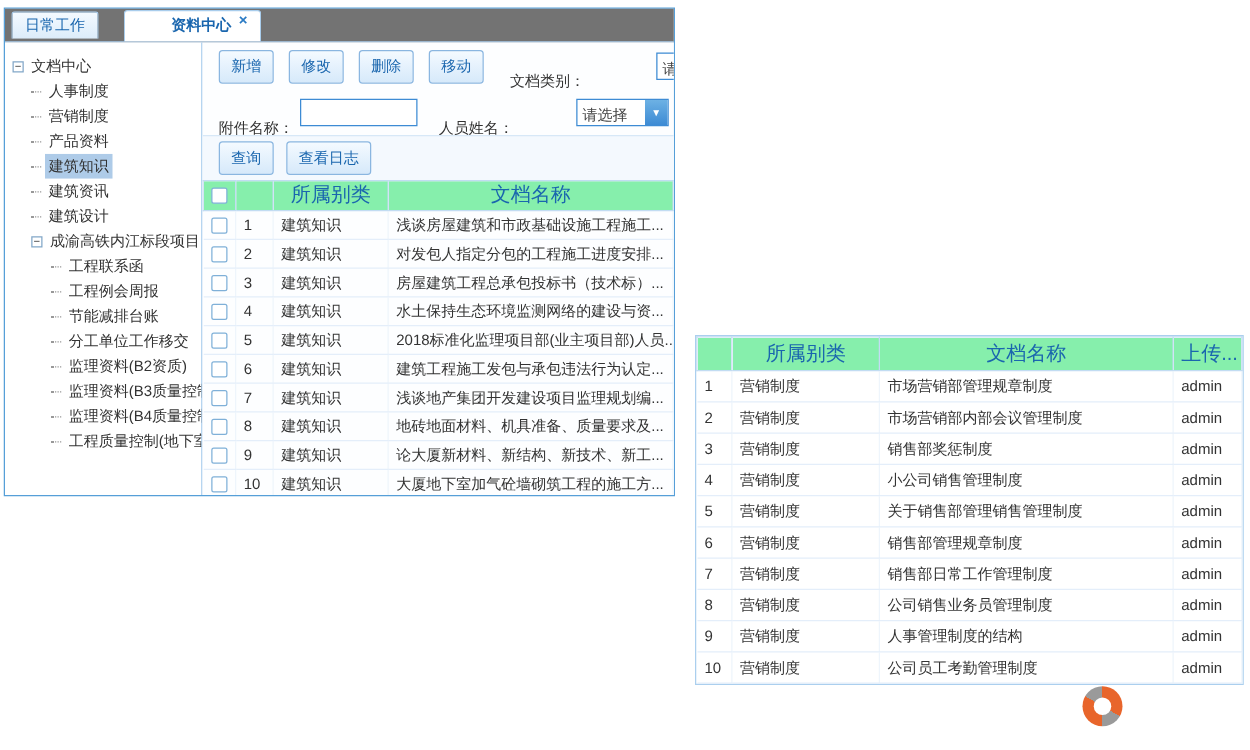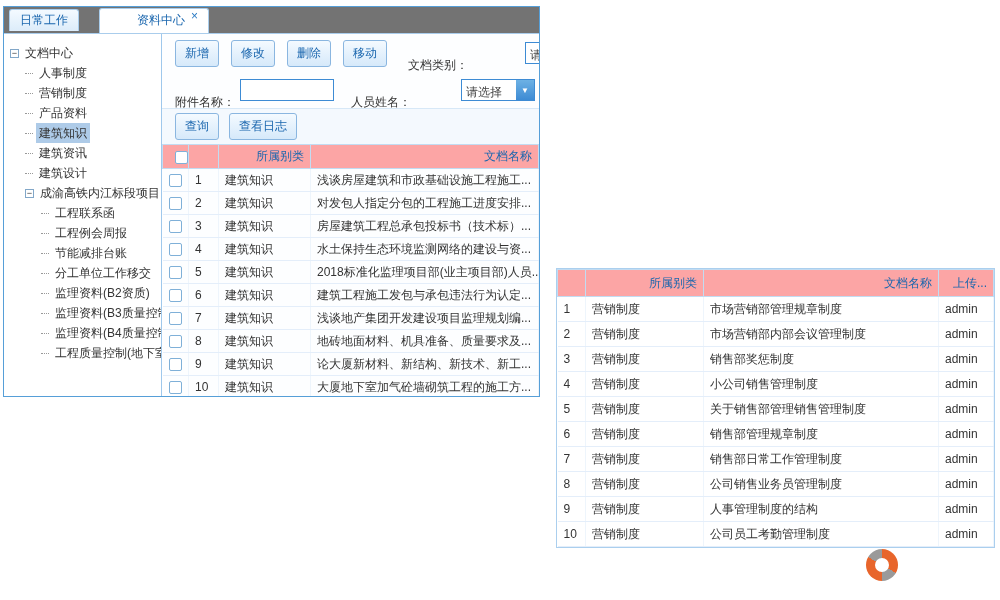--- a/index.html
+++ b/index.html
@@ -8,21 +8,21 @@
   body { position:relative; overflow:hidden; font-size:12px; color:#333; }
 
   
   .win1 { position:absolute; left:3px; top:6px; width:537px; height:391px;
     border:1px solid #569fd8; background:#fff; display:flex; flex-direction:column; }
   .tabbar { height:27px; background:#737373; display:flex; align-items:center;
     padding-left:5px; gap:20px; border-bottom:1px solid #aacdec; flex:none; }
   .tab { height:22px; padding:0 10px; display:flex; align-items:center; font-size:12px;
     color:#1a66ae; background:linear-gradient(#f4faff,#dcecfa); border:1px solid #a9cdec;
     border-bottom:none; border-radius:3px 3px 0 0; cursor:pointer; white-space:nowrap; }
-  .tab.active { background:#fff; font-weight:normal; height:25px;padding-left:37px; }
+  .tab.active { background:#fff; font-weight:bold; height:25px;padding-left:37px; }
   .tab-close { margin-left:6px; font-size:12px; color:#2b7bc4; line-height:10px;
     align-self:flex-start; margin-top:2px; cursor:pointer; }
   .win-body { flex:1; display:flex; min-height:0; }
 
   
   .sidebar { width:158px; flex:none; border-right:1px solid #9fc8ec; padding-top:9px;
     overflow:hidden; background:#fff; }
   .ti { height:20px; line-height:20px; white-space:nowrap; display:flex;
     align-items:center; cursor:pointer; color:#333; overflow:hidden; }
   .ti .tlabel { padding:0 3px; }
@@ -49,22 +49,22 @@
   .combo { flex:none; width:74px; height:22px; border:1px solid #3d8bd4; background:#fff;
     display:flex; align-items:stretch; cursor:pointer;margin-left:45px; }
   .combo-val { flex:1; font-size:12px; color:#444; padding:4px 0 0 4px; overflow:hidden; }
   .combo-arrow { width:18px; flex:none; background:linear-gradient(#6db1e4,#3d8bd4);
     color:#fff; font-size:8px; display:flex; align-items:center; justify-content:center; }
   .txt { width:94px; height:22px; border:1px solid #3d8bd4; flex:none; font-size:12px;
     padding:0 4px; outline:none; font-family:inherit; background:#fff; }
 
   
   table.grid { border-collapse:collapse; table-layout:fixed; width:100%; }
-  .grid th { background:#fca5a5; color:#1a66ae; font-weight:normal; font-size:12px;
-    text-align:right; padding:0 6px; border:1px solid #c2dcf2; overflow:hidden;
+  .grid th { background:#86efac; color:#1a66ae; font-weight:normal; font-size:16px;
+    text-align:center; padding:0 6px; border:1px solid #c2dcf2; overflow:hidden;
     white-space:nowrap; }
   .grid td { font-size:12px; color:#333; padding:0 6px; border-bottom:1px solid #e4eefa;
     border-right:1px solid #eef5fc; white-space:nowrap; overflow:hidden; }
   .grid1 th { height:24px; }
   .grid1 td { height:23px; }
   .ccell { text-align:center; padding:0 !important; }
   .cb { display:inline-block; width:13px; height:13px; border:1px solid #7fb0d8;
     background:#fff; border-radius:2px; vertical-align:middle; cursor:pointer; }
 
   .tbl2 { position:absolute; left:556px; top:268px; width:439px;

